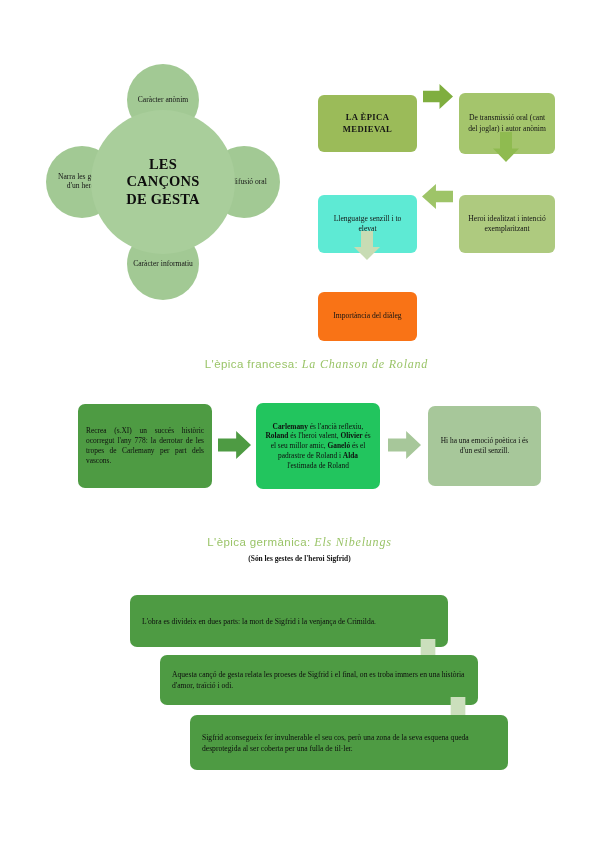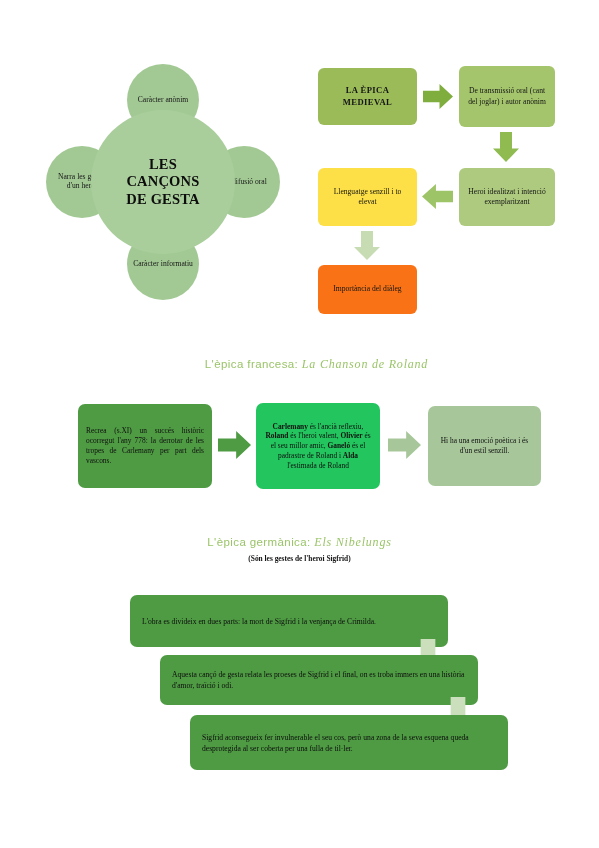--- a/index.html
+++ b/index.html
@@ -55,20 +55,21 @@
   .fbox {
     border-radius: 6px;
     display: flex;
     align-items: center;
     justify-content: center;
     text-align: center;
     font-size: 7.6px;
     line-height: 1.35;
     padding: 4px 6px;
     color: #141414;
+    margin-top: 27px;
   }
   .fbox.title {
     font-weight: bold;
     font-size: 8.6px;
     letter-spacing: 0.4px;
   }
 
   
   .arrow-r {
     clip-path: polygon(0% 27%, 55% 27%, 55% 0%, 100% 50%, 55% 100%, 55% 73%, 0% 73%);
@@ -173,21 +174,21 @@
       </div>
 
     <div class="abs arrow-d" style="left:175px; top:70px; width:26px; height:30px; background:#8FBB50;"></div>
 
     <div class="abs fbox" style="left:141px; top:106px; width:96px; height:58px; background:#AECA7F;">
         <span>Heroi idealitzat i intenció exemplaritzant</span>
       </div>
 
     <div class="abs arrow-l" style="left:104px; top:122px; width:31px; height:25px; background:#9EC468;"></div>
 
-    <div class="abs fbox" style="left:0px; top:106px; width:99px; height:58px; background:#fde047;">
+    <div class="abs fbox" style="left:0px; top:106px; width:99px; height:58px; background:#5eead4;">
         <span>Llenguatge senzill i to elevat</span>
       </div>
 
     <div class="abs arrow-d" style="left:36px; top:169px; width:26px; height:29px; background:#C8DCB4;"></div>
 
     <div class="abs fbox" style="left:0px; top:203px; width:99px; height:49px; background:#f97316;">
         <span>Importància del diàleg</span>
       </div>
   </div>
 

